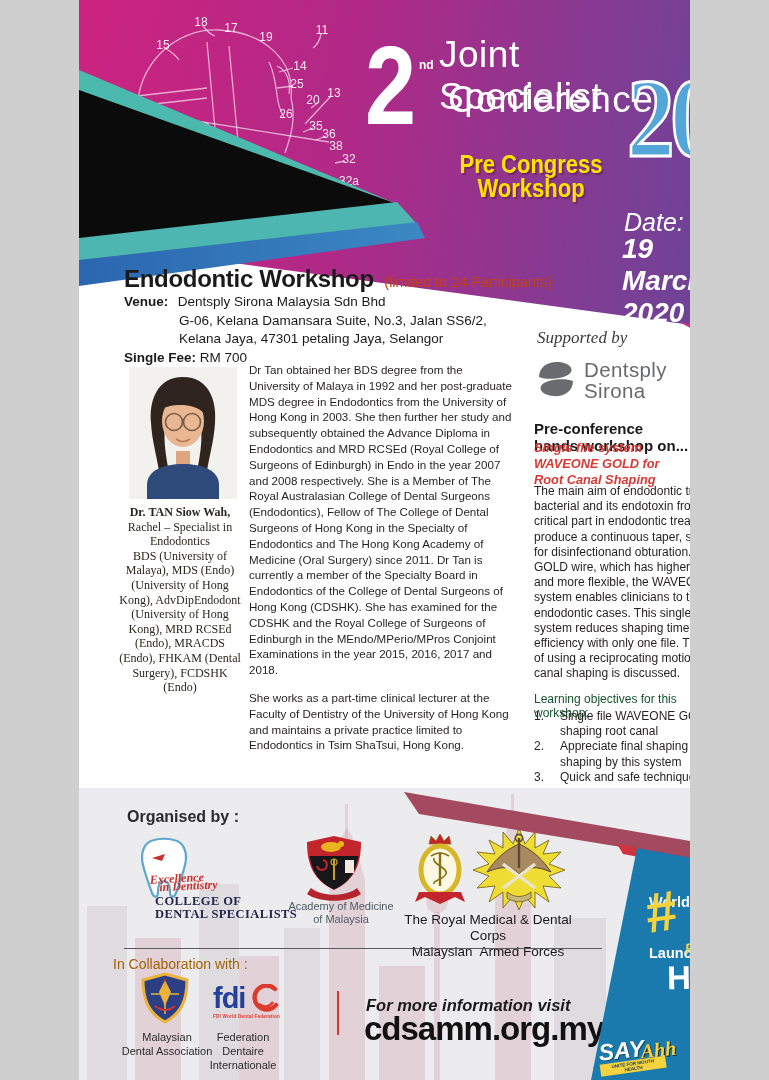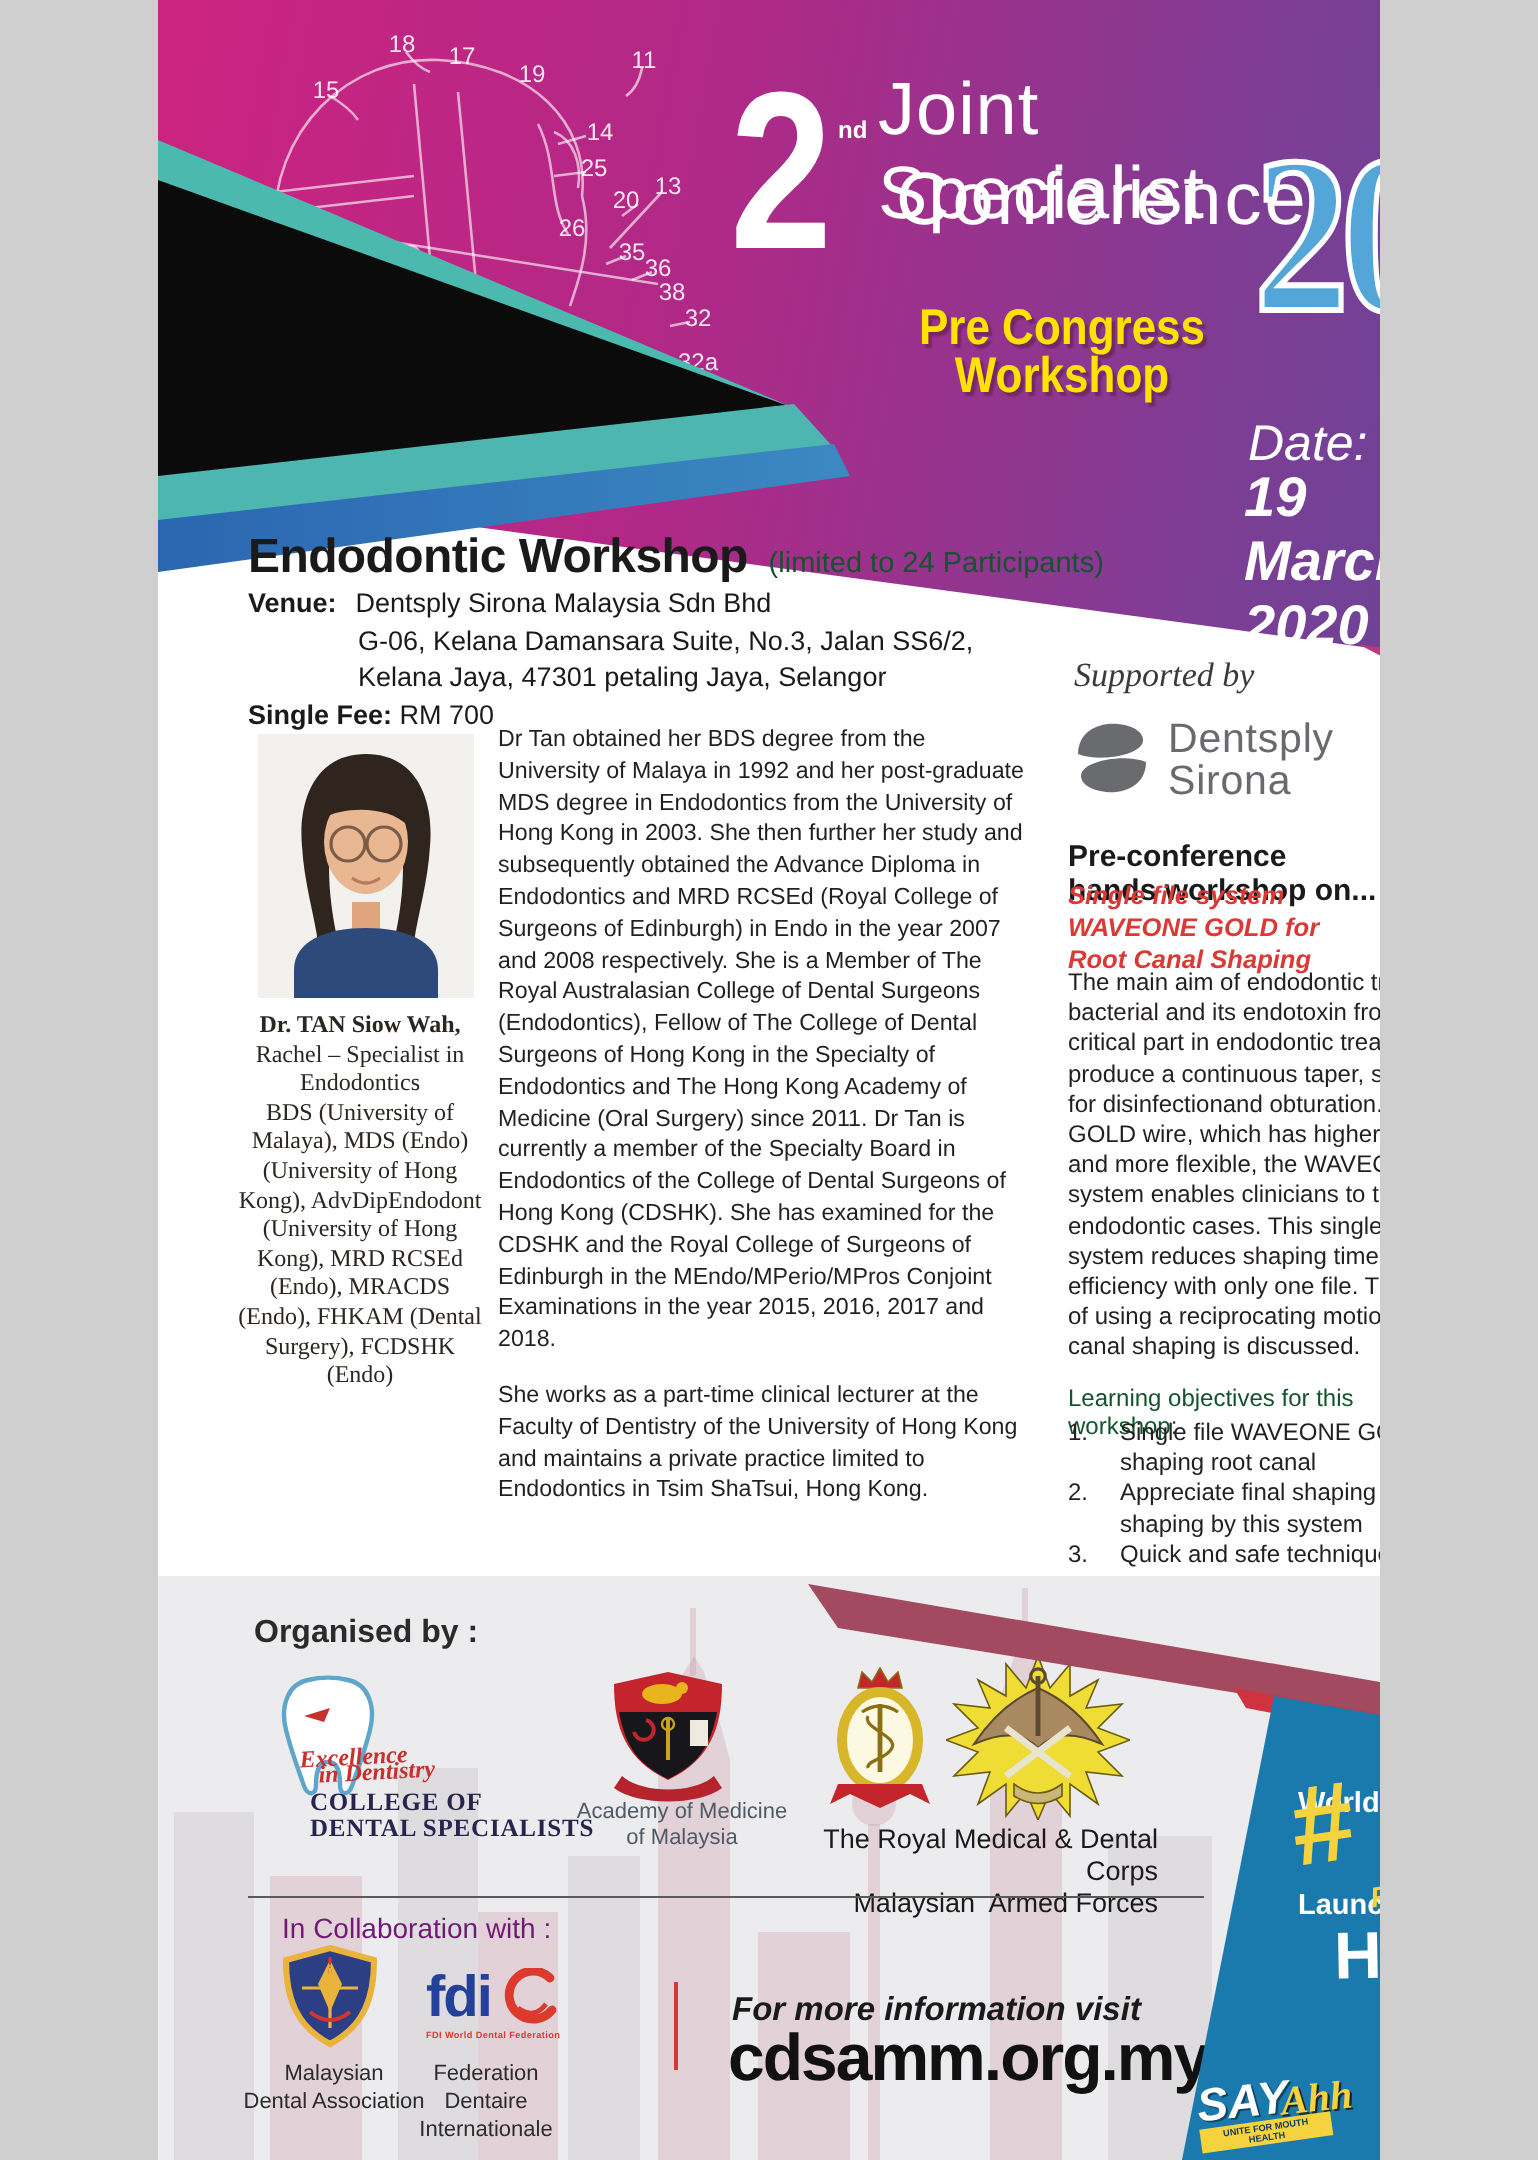--- a/index.html
+++ b/index.html
@@ -38,21 +38,21 @@
   .year-orange{left:642px;top:89px;color:#f1a24b;}
   .precongress{left:352px;top:152px;width:200px;text-align:center;color:#ffe200;
     font-weight:700;font-size:25px;line-height:24px;transform:scaleX(.88);transform-origin:center top;
     text-shadow:2px 2px 1px rgba(90,30,70,.55);}
   .date-label{left:545px;top:208px;color:#fff;font-style:italic;font-size:25px;font-weight:400;}
   .date-value{left:543px;top:233px;color:#fff;font-style:italic;font-size:28px;font-weight:700;}
 
   
   .ws-title-row{left:45px;top:265px;white-space:nowrap;}
   .ws-title{font-size:24px;font-weight:800;letter-spacing:-.3px;color:#1a1a1a;}
-  .ws-sub{font-size:14.5px;font-weight:400;color:#14532d;margin-left:6px;}
+  .ws-sub{font-size:14.5px;font-weight:400;color:#c2410c;margin-left:6px;}
   .venue{left:45px;top:293px;font-size:13.5px;line-height:18.5px;color:#1a1a1a;width:420px;}
   .venue b{font-weight:700;}
   .venue .ind{padding-left:55px;}
   .vrow1 .lbl{display:inline-block;width:50px;font-weight:700;}
 
   
   .photo{left:50px;top:367px;}
   .sp-caption{left:33px;top:505px;width:136px;text-align:center;
     font-family:"Liberation Serif",serif;font-size:12px;line-height:14.6px;color:#2b2620;}
   .sp-name{font-weight:700;}
@@ -73,31 +73,31 @@
   .obj-h{left:455px;top:692px;font-size:12px;color:#14532d;}
   .objectives{left:455px;top:709px;width:302px;font-size:12px;line-height:15.2px;color:#231f20;}
   .obj-row{display:flex;}
   .obj-num{width:26px;flex:none;}
   .obj-txt{flex:1;}
 
   
   .footer{left:0;top:788px;width:769px;height:292px;background:#ecebed;}
   .organised{left:48px;top:20px;font-size:16px;font-weight:700;color:#2b2b2b;}
   .divider{left:45px;top:160px;width:478px;height:1px;background:#5a5a5a;}
-  .collab{left:62px;top:168px;font-size:14px;color:#701a75;}
+  .collab{left:34px;top:168px;font-size:14px;color:#a16207;}
   .red-vline{left:258px;top:203px;width:2px;height:44px;background:#d13a35;}
 
   .college-script{left:71px;top:86px;font-family:"Liberation Serif",serif;font-style:italic;
     font-weight:700;color:#c8302e;font-size:12px;line-height:8px;transform:rotate(-3deg);}
   .college-script .l2{padding-left:9px;}
   .college-name{left:76px;top:107px;font-family:"Liberation Serif",serif;font-weight:700;
     font-size:12.5px;line-height:12.5px;color:#26254d;letter-spacing:.4px;}
   .amm-caption{left:192px;top:112px;width:140px;text-align:center;font-size:11px;
     line-height:13px;color:#4f5a66;}
-  .rmc-caption{left:318px;top:124px;width:182px;text-align:right;font-size:13.5px;
+  .rmc-caption{left:318px;top:124px;width:182px;text-align:center;font-size:13.5px;
     line-height:16px;color:#1a1a1a;}
   .mda-caption{left:38px;top:242px;width:100px;text-align:center;font-size:11px;
     line-height:14px;color:#2b2b2b;}
   .fdi-caption{left:116px;top:242px;width:96px;text-align:center;font-size:11px;
     line-height:14px;color:#2b2b2b;}
   .fdi-wrap{left:134px;top:196px;}
   .fdi-txt{font-size:29px;font-weight:800;color:#23409a;letter-spacing:-1px;line-height:24px;}
   .fdi-sub{font-size:4.6px;font-weight:700;color:#dd3a2e;letter-spacing:.2px;margin-top:2px;}
   .info-label{left:287px;top:208px;font-style:italic;font-weight:600;font-size:16.5px;color:#1a1a1a;}
   .website{left:285px;top:222px;font-size:33px;font-weight:800;letter-spacing:-1px;color:#111;}

